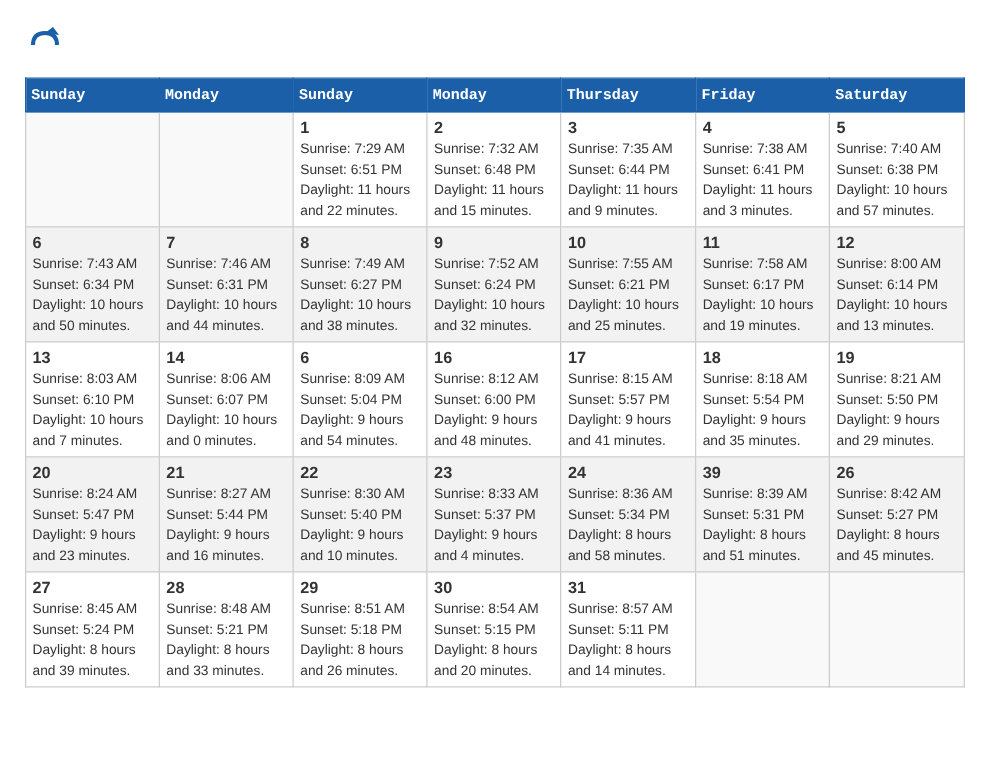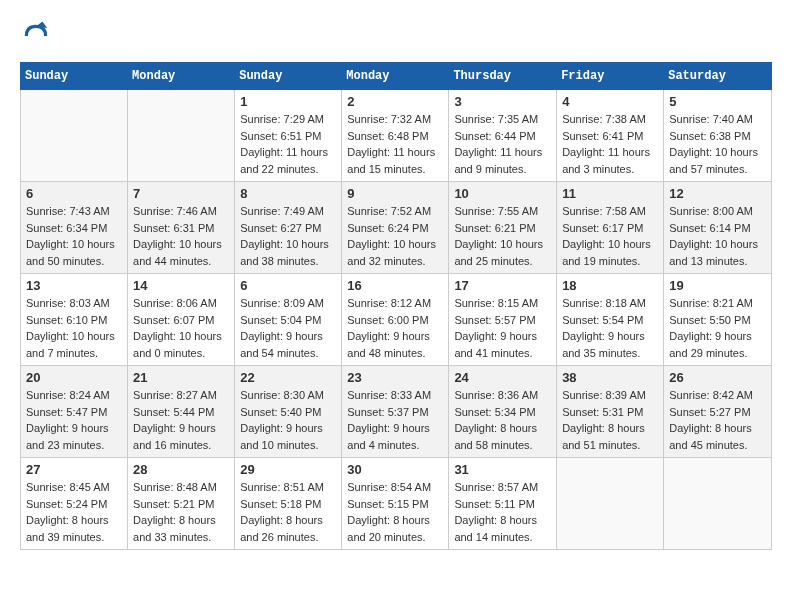--- a/index.html
+++ b/index.html
@@ -269,21 +269,21 @@
           Sunrise: 8:33 AM<br>Sunset: 5:37 PM<br>Daylight: 9 hours and 4 minutes.
         </div>
         </td>
         <td>
           <span class="day-number">24</span>
         <div class="day-info">
           Sunrise: 8:36 AM<br>Sunset: 5:34 PM<br>Daylight: 8 hours and 58 minutes.
         </div>
         </td>
         <td>
-          <span class="day-number">38</span>
+          <span class="day-number">39</span>
         <div class="day-info">
           Sunrise: 8:39 AM<br>Sunset: 5:31 PM<br>Daylight: 8 hours and 51 minutes.
         </div>
         </td>
         <td>
           <span class="day-number">26</span>
         <div class="day-info">
           Sunrise: 8:42 AM<br>Sunset: 5:27 PM<br>Daylight: 8 hours and 45 minutes.
         </div>
         </td>

